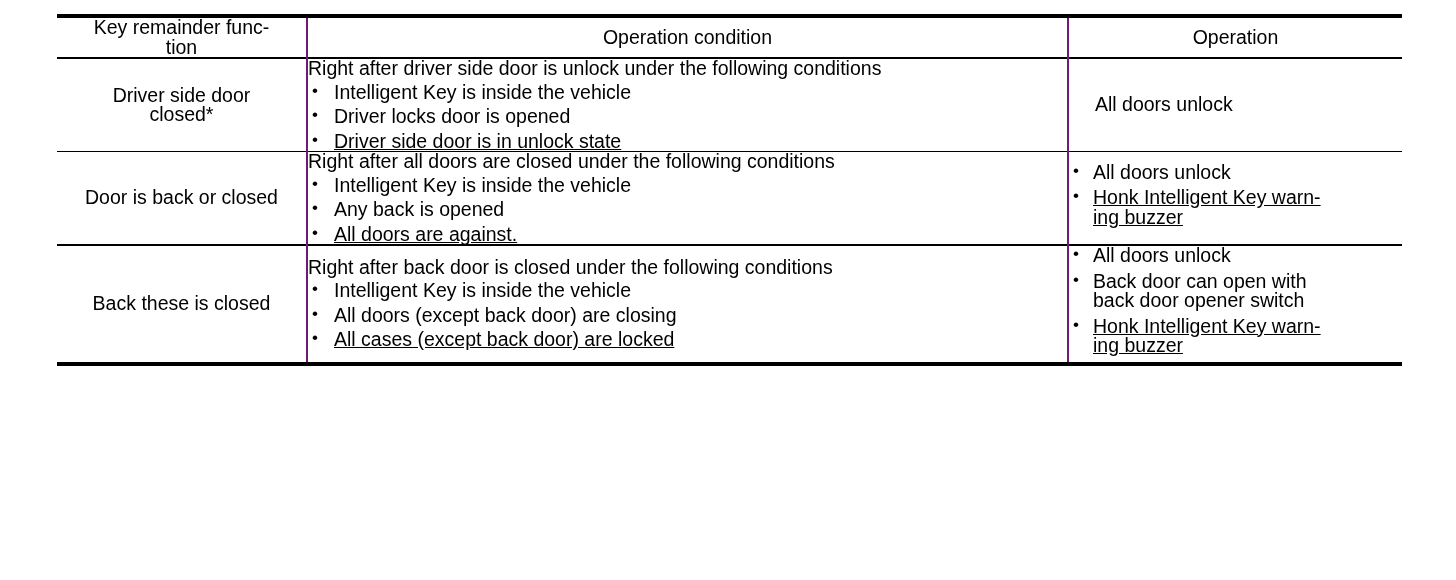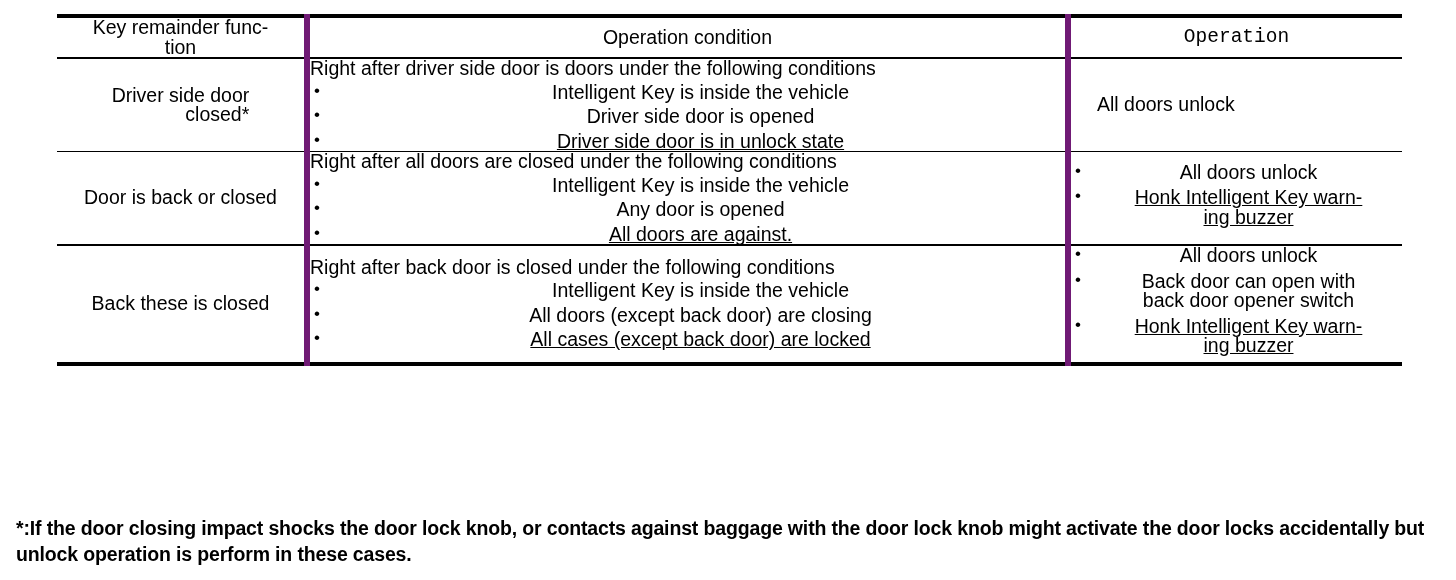--- a/index.html
+++ b/index.html
@@ -43,21 +43,21 @@
   col.c-op   { width: 334px; }
 
   table.spec td,
   table.spec th {
     vertical-align: middle;
     padding: 0;
     font-weight: normal;
   }
 
   
-  .sep-l { border-left: 6px solid #701a75; }
+  .sep-l { border-left: 2px solid #701a75; }
 
   
   .rule-top   { border-top: 4px solid #000; }
   .rule-thin  { border-top: 1px solid #000; }
   .rule-med   { border-top: 2px solid #000; }
   .rule-bot   { border-bottom: 4px solid #000; }
 
   .cell {
     padding: 10px 14px 10px 16px;
   }
@@ -75,21 +75,20 @@
 
   .lead {
     margin: 0 0 4px 0;
     white-space: nowrap;
   }
 
   ul.bullets {
     list-style: none;
     margin: 0;
     padding: 0;
-    text-align: center;
   }
   ul.bullets > li {
     position: relative;
     padding-left: 26px;
     margin: 0 0 5px 0;
   }
   ul.bullets > li:last-child { margin-bottom: 0; text-decoration: underline; }
   ul.bullets > li::before {
     content: "\2022";
     position: absolute;
@@ -103,21 +102,21 @@
     margin-bottom: 6px;
   }
 
   td.fn-cell {
     padding-left: 18px;
     padding-right: 12px;
     text-align: center;
   }
   td.fn-cell .fn-text {
     display: inline-block;
-    text-align: right;
+    text-align: center;
   }
 
   td.op-cell {
     padding: 10px 10px 10px 18px;
   }
   td.op-cell.single {
     padding-left: 26px;
   }
 
   
@@ -150,53 +149,53 @@
 
       <thead>
         <tr>
           <th class="hdr-cell rule-top">
             <span class="hdr-text">Key remainder func-<br>tion</span>
           </th>
           <th class="hdr-cell rule-top sep-l">
             <span class="hdr-text" style="max-width:none;">Operation condition</span>
           </th>
           <th class="hdr-cell rule-top sep-l">
-            <span class="hdr-text" style="max-width:none;font-family:Liberation Mono, monospace;">Operation</span>
+            <span class="hdr-text" style="max-width:none;">Operation</span>
           </th>
         </tr>
       </thead>
 
       <tbody>
 
         <tr>
           <td class="cell fn-cell rule-med">
             <span class="fn-text">Driver side door<br>closed*</span>
           </td>
           <td class="cell rule-med sep-l">
-            <p class="lead">Right after driver side door is doors under the following conditions</p>
+            <p class="lead">Right after driver side door is unlock under the following conditions</p>
             <ul class="bullets">
               <li>Intelligent Key is inside the vehicle</li>
-              <li>Driver side door is opened</li>
+              <li>Driver locks door is opened</li>
               <li>Driver side door is in unlock state</li>
             </ul>
           </td>
           <td class="cell op-cell single rule-med sep-l">
             <span>All doors unlock</span>
           </td>
         </tr>
 
         <tr>
           <td class="cell fn-cell rule-thin">
             <span class="fn-text">Door is back or closed</span>
           </td>
           <td class="cell rule-thin sep-l">
             <p class="lead">Right after all doors are closed under the following conditions</p>
             <ul class="bullets">
               <li>Intelligent Key is inside the vehicle</li>
-              <li>Any door is opened</li>
+              <li>Any back is opened</li>
               <li>All doors are against.</li>
             </ul>
           </td>
           <td class="cell op-cell rule-thin sep-l">
             <ul class="bullets">
               <li>All doors unlock</li>
               <li>Honk Intelligent Key warn-<br>ing buzzer</li>
             </ul>
           </td>
         </tr>
@@ -219,17 +218,14 @@
               <li>Back door can open with<br>back door opener switch</li>
               <li>Honk Intelligent Key warn-<br>ing buzzer</li>
             </ul>
           </td>
         </tr>
 
       </tbody>
     </table>
   </div>
 
-  <div class="footnote">
-    <p>*:If the door closing impact shocks the door lock knob, or contacts against baggage with the door lock knob might activate the door locks accidentally but unlock operation is perform in these cases.</p>
-  </div>
 
 </div>
 
 </body></html>

